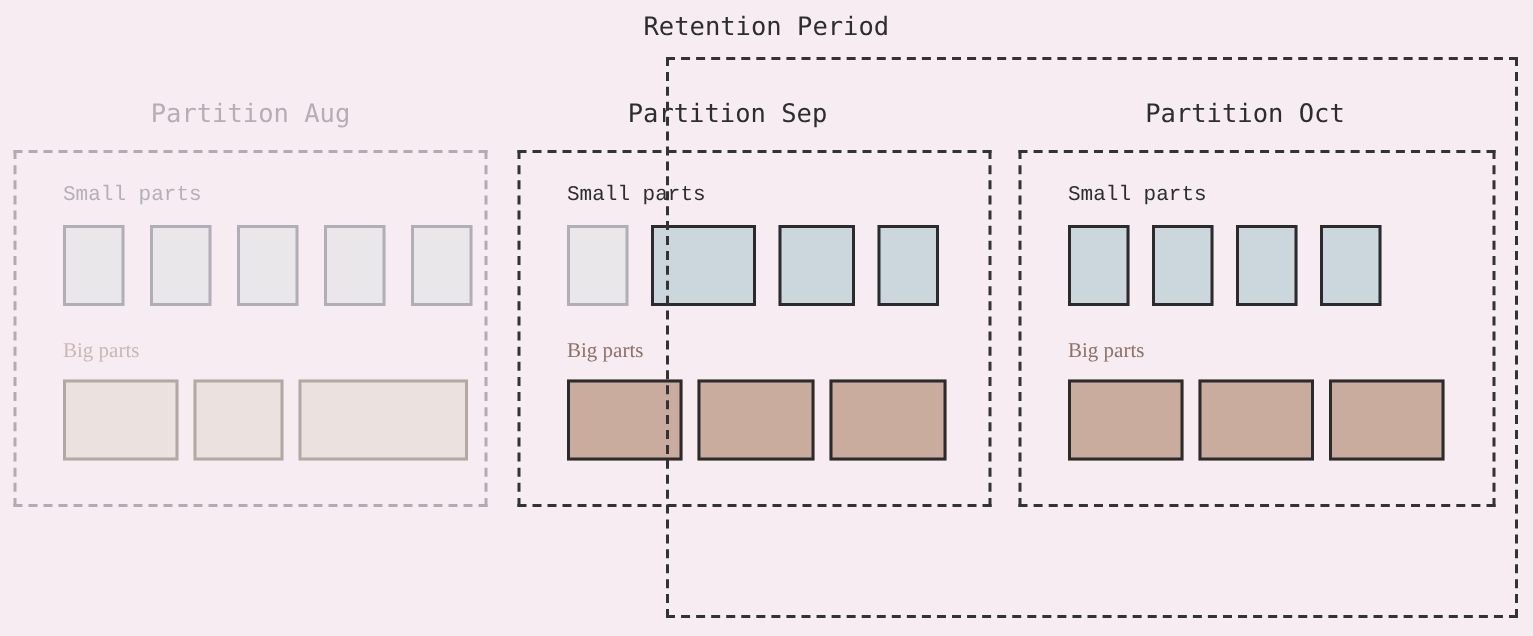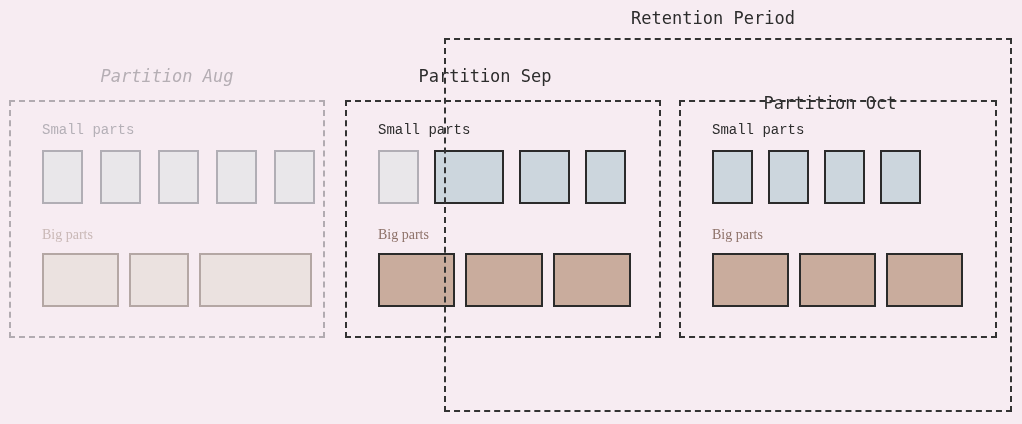--- a/index.html
+++ b/index.html
@@ -6,23 +6,23 @@
   .canvas{
     position:relative;width:1022px;height:424px;overflow:hidden;
     background:#f7ecf2;
     font-family:"DejaVu Sans Mono","Liberation Mono",monospace;
   }
   
   .ptitle{
     position:absolute;top:64px;height:24px;line-height:24px;
     font-size:17px;color:#2d2d2d;text-align:center;white-space:nowrap;
   }
-  .t-aug{left:9px;width:316px;color:#b5aeb4;font-style:italic;}
+  .t-aug{left:9px;width:316px;color:#b5aeb4;}
   .t-sep{left:345px;width:316px;transform:translateX(-18px);}
-  .t-oct{left:679px;width:318px;transform:translateX(-8px);margin-top:27px;}
+  .t-oct{left:679px;width:318px;transform:translateX(-8px);}
   
   .pbox{
     position:absolute;top:100px;height:238px;box-sizing:border-box;
     border:2px dashed #333333;z-index:1;
   }
   .b-aug{left:9px;width:316px;border-color:#b2abb1;}
   .b-sep{left:345px;width:316px;}
   .b-oct{left:679px;width:318px;}
   
   .plabel{position:absolute;left:31px;font-size:14px;line-height:16px;white-space:nowrap;}
@@ -40,21 +40,21 @@
   .part.tan{background:#c9ac9d;border-color:#2b2b2b;}
   .part.faded-small{background:#e9e7ea;border-color:#b1aeb5;}
   .part.faded-big{background:#ebe2e0;border-color:#b4a7a4;}
   
   .retention-box{
     position:absolute;left:444px;top:38px;width:568px;height:374px;
     box-sizing:border-box;border:2px dashed #333333;z-index:5;
   }
   .retention-title{
     position:absolute;left:444px;top:6px;width:568px;height:24px;line-height:24px;
-    text-align:center;font-size:17px;color:#2d2d2d;
+    text-align:left;font-size:17px;color:#2d2d2d;
     transform:translateX(-15px);z-index:6;white-space:nowrap;
   }
 </style>
 </head>
 <body>
 
 <div class="canvas">
 
   <div class="ptitle t-aug">Partition Aug</div>
   <div class="ptitle t-sep">Partition Sep</div>

